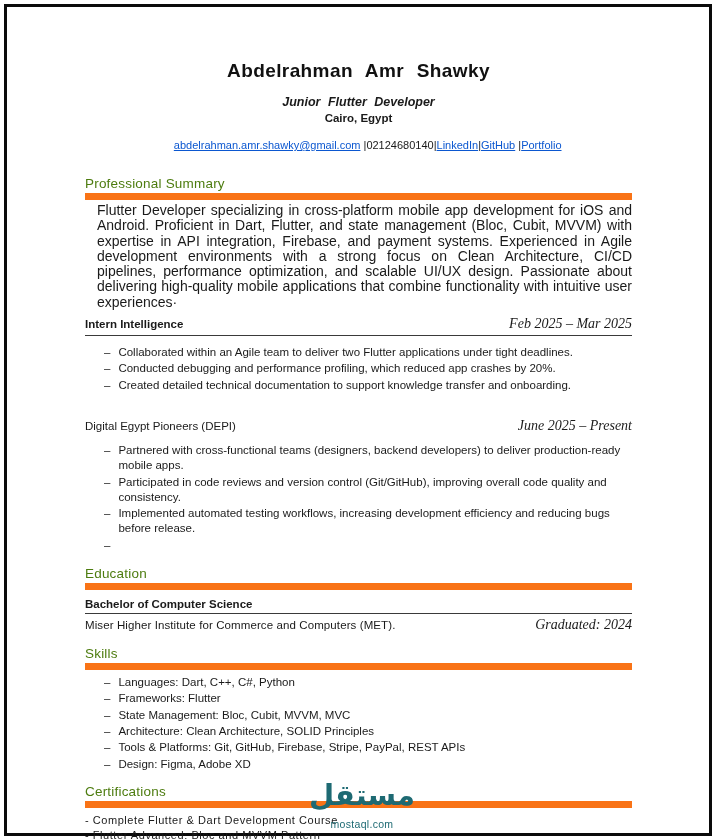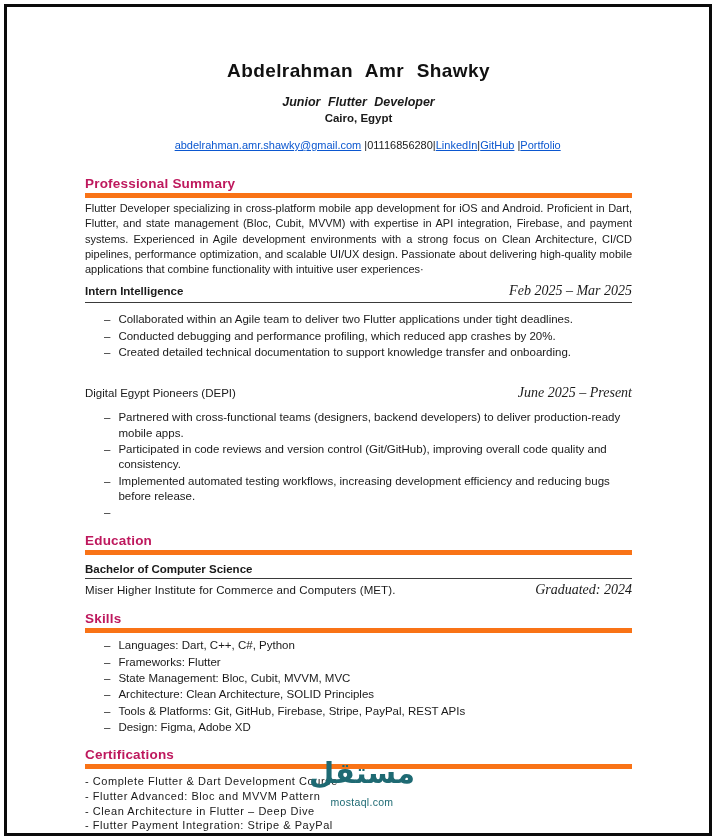--- a/index.html
+++ b/index.html
@@ -55,29 +55,29 @@
     margin-top: 3px;
     white-space: pre;
   }
   .contact a { color: #0b57d0; text-decoration: underline; cursor: pointer; }
   .contact .sep, .contact .phone { color: #1a1a1a; }
 
   
   .sec-h {
     margin: 13px 0 3px 0;
     font-size: 13.5px;
-    font-weight: 700;
+    font-weight: 400;
     letter-spacing: 0.2px;
     padding-bottom: 2px;
-    border-bottom: 5px solid #f97316;
-    color: #be185d;
+    border-bottom: 7px solid #f97316;
+    color: #4d7c0f;
   }
   .summary {
-    margin: 3px 0 0 0;
-    font-size: 11px;
+    margin: 3px 0 0 12px;
+    font-size: 14px;
     line-height: 15.3px;
     text-align: justify;
   }
 
   
   .job-row {
     display: flex;
     justify-content: space-between;
     align-items: baseline;
     font-size: 11.5px;
@@ -134,21 +134,21 @@
     font-size: 11px;
     letter-spacing: 0.55px;
     line-height: 14.6px;
   }
 
   
   .watermark {
     position: absolute;
     left: 0;
     right: 0;
-    bottom: 32px;
+    bottom: 10px;
     text-align: center;
     color: #1e6a73;
     padding-left: 8px;
   }
   .watermark .ar {
     font-size: 29px;
     font-weight: 700;
     line-height: 30px;
     font-family: "DejaVu Sans", sans-serif;
   }
@@ -163,21 +163,21 @@
 
 <div class="page">
   <div class="frame"></div>
 
   <div class="content">
 
     <h1 class="name">Abdelrahman Amr Shawky</h1>
     <div class="job-title">Junior Flutter Developer</div>
     <div class="location">Cairo, Egypt</div>
     <div class="contact">
-      <a>abdelrahman.amr.shawky@gmail.com</a><span class="sep"> |</span><span class="phone">01116856280</span><span class="sep">|</span><a>LinkedIn</a><span class="sep">|</span><a>GitHub</a><span class="sep"> |</span><a>Portfolio</a>
+      <a>abdelrahman.amr.shawky@gmail.com</a><span class="sep"> |</span><span class="phone">02124680140</span><span class="sep">|</span><a>LinkedIn</a><span class="sep">|</span><a>GitHub</a><span class="sep"> |</span><a>Portfolio</a>
     </div>
 
     <section>
       <h2 class="sec-h">Professional Summary</h2>
       <p class="summary">Flutter Developer specializing in cross-platform mobile app development for iOS and Android. Proficient in Dart, Flutter, and state management (Bloc, Cubit, MVVM) with expertise in API integration, Firebase, and payment systems. Experienced in Agile development environments with a strong focus on Clean Architecture, CI/CD pipelines, performance optimization, and scalable UI/UX design. Passionate about delivering high-quality mobile applications that combine functionality with intuitive user experiences·</p>
     </section>
 
     <section>
 
       <div class="job-row ruled">

